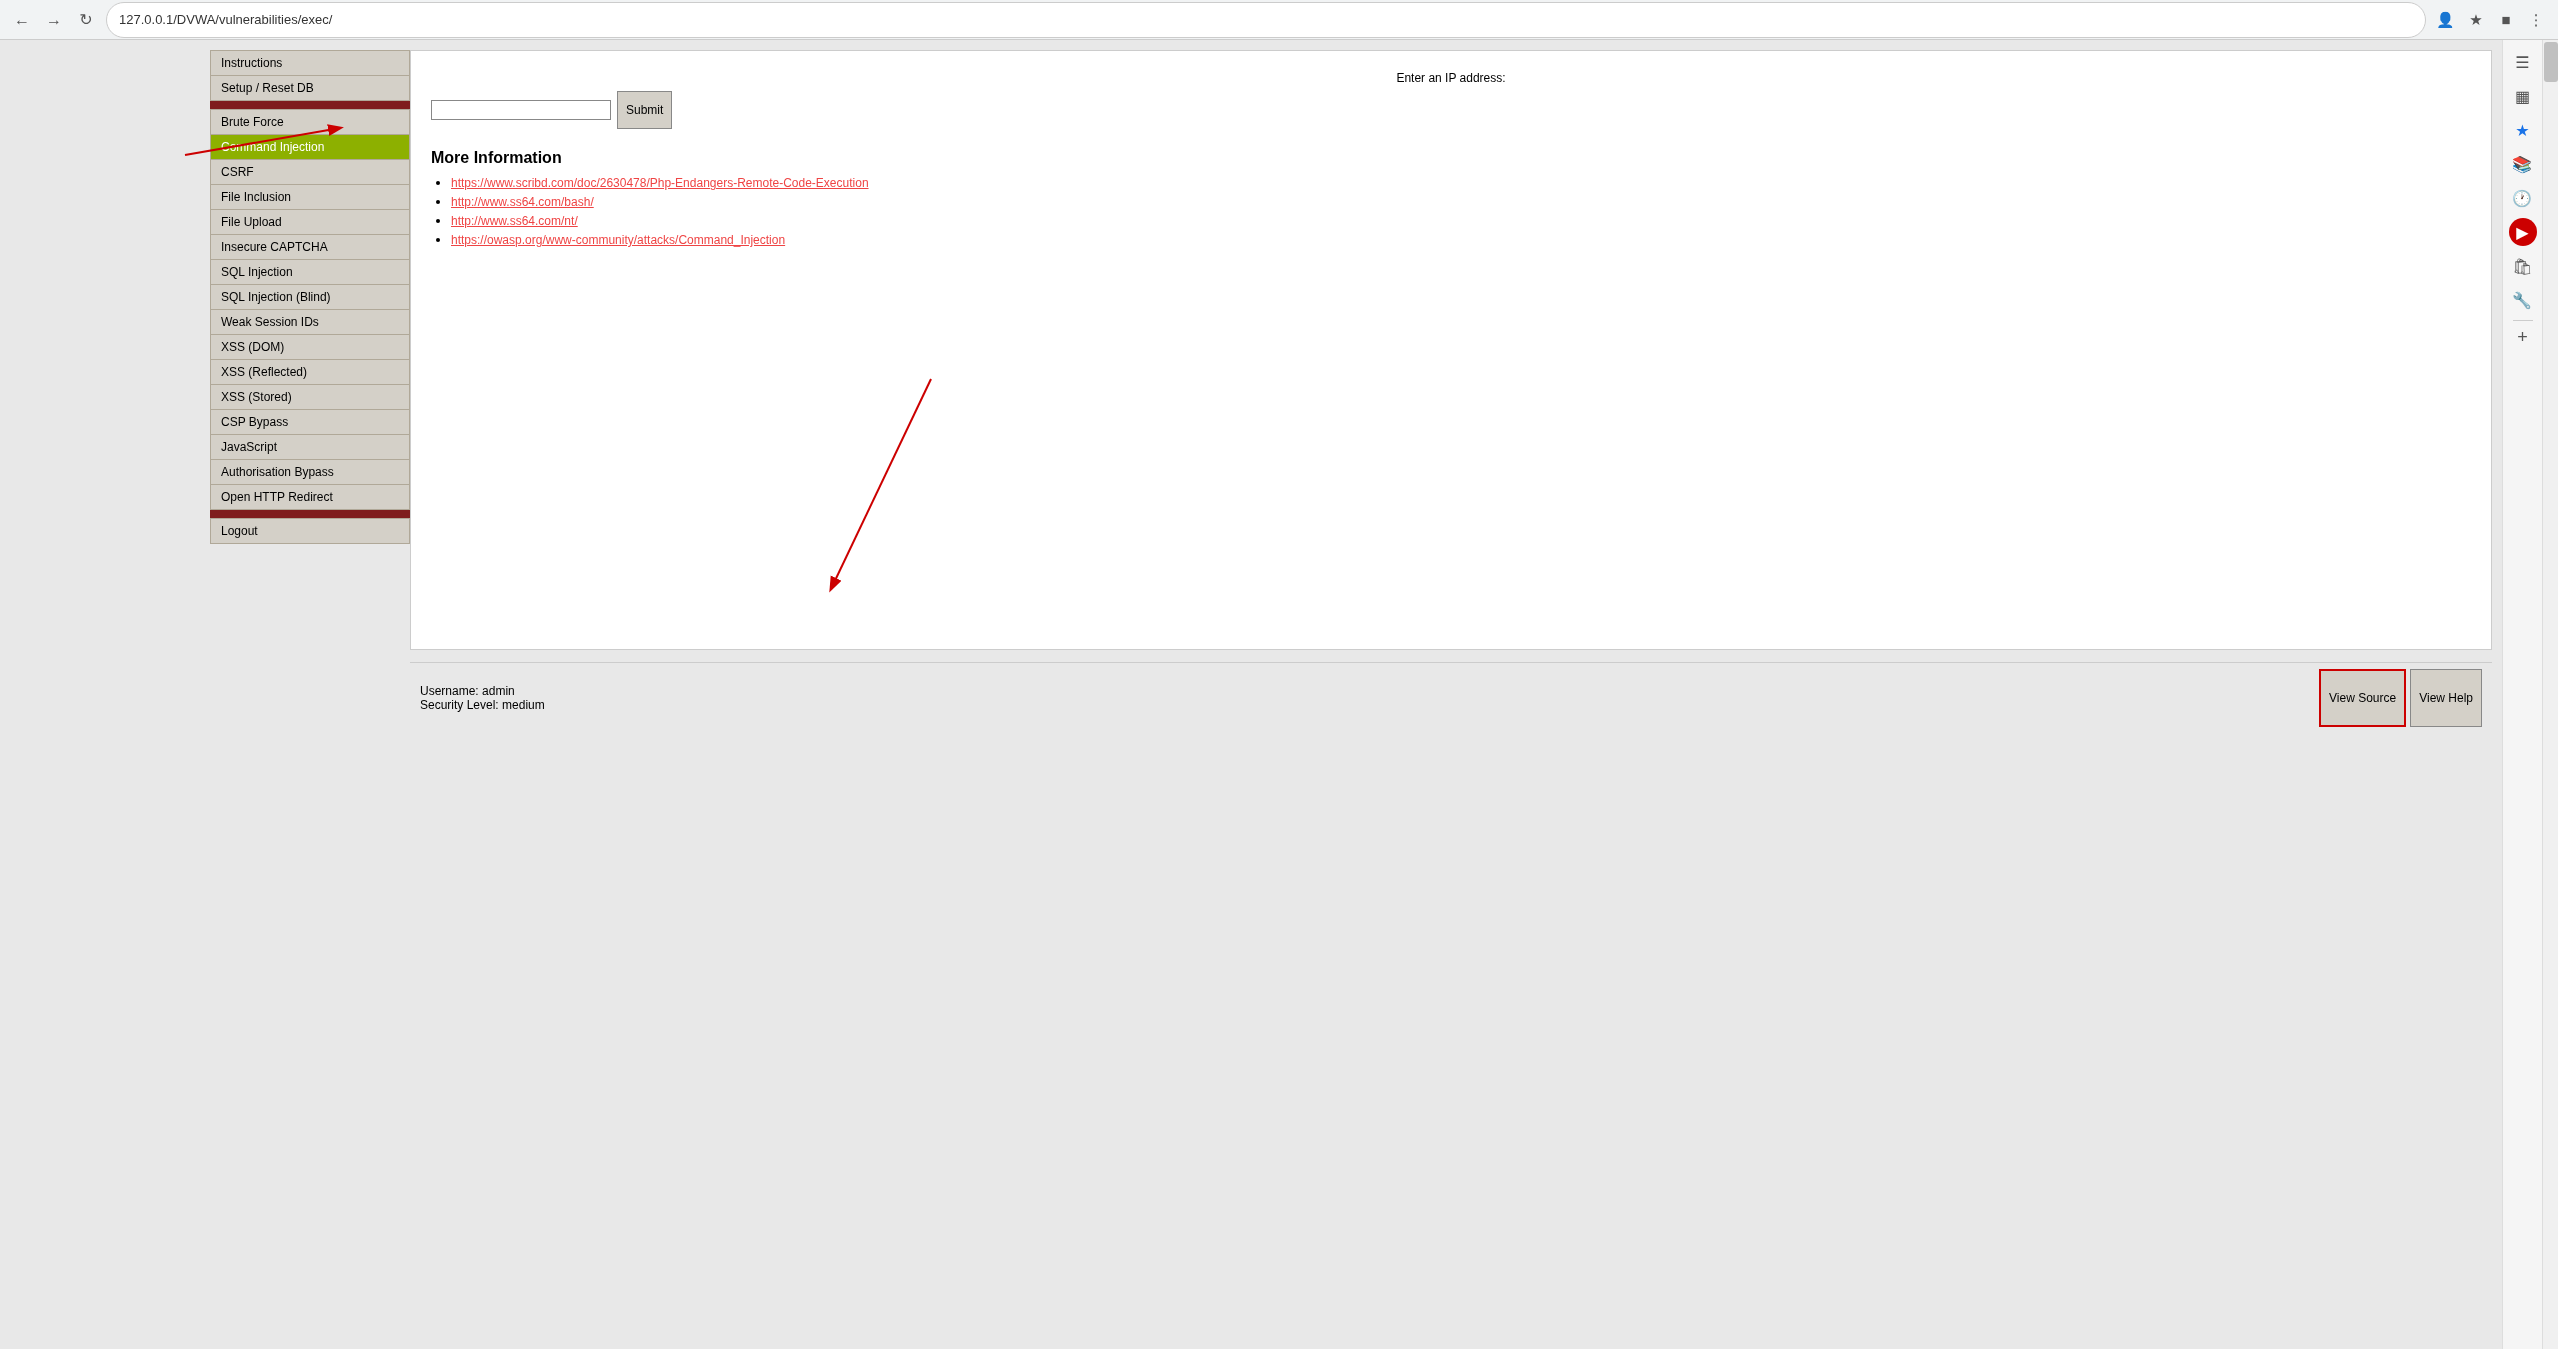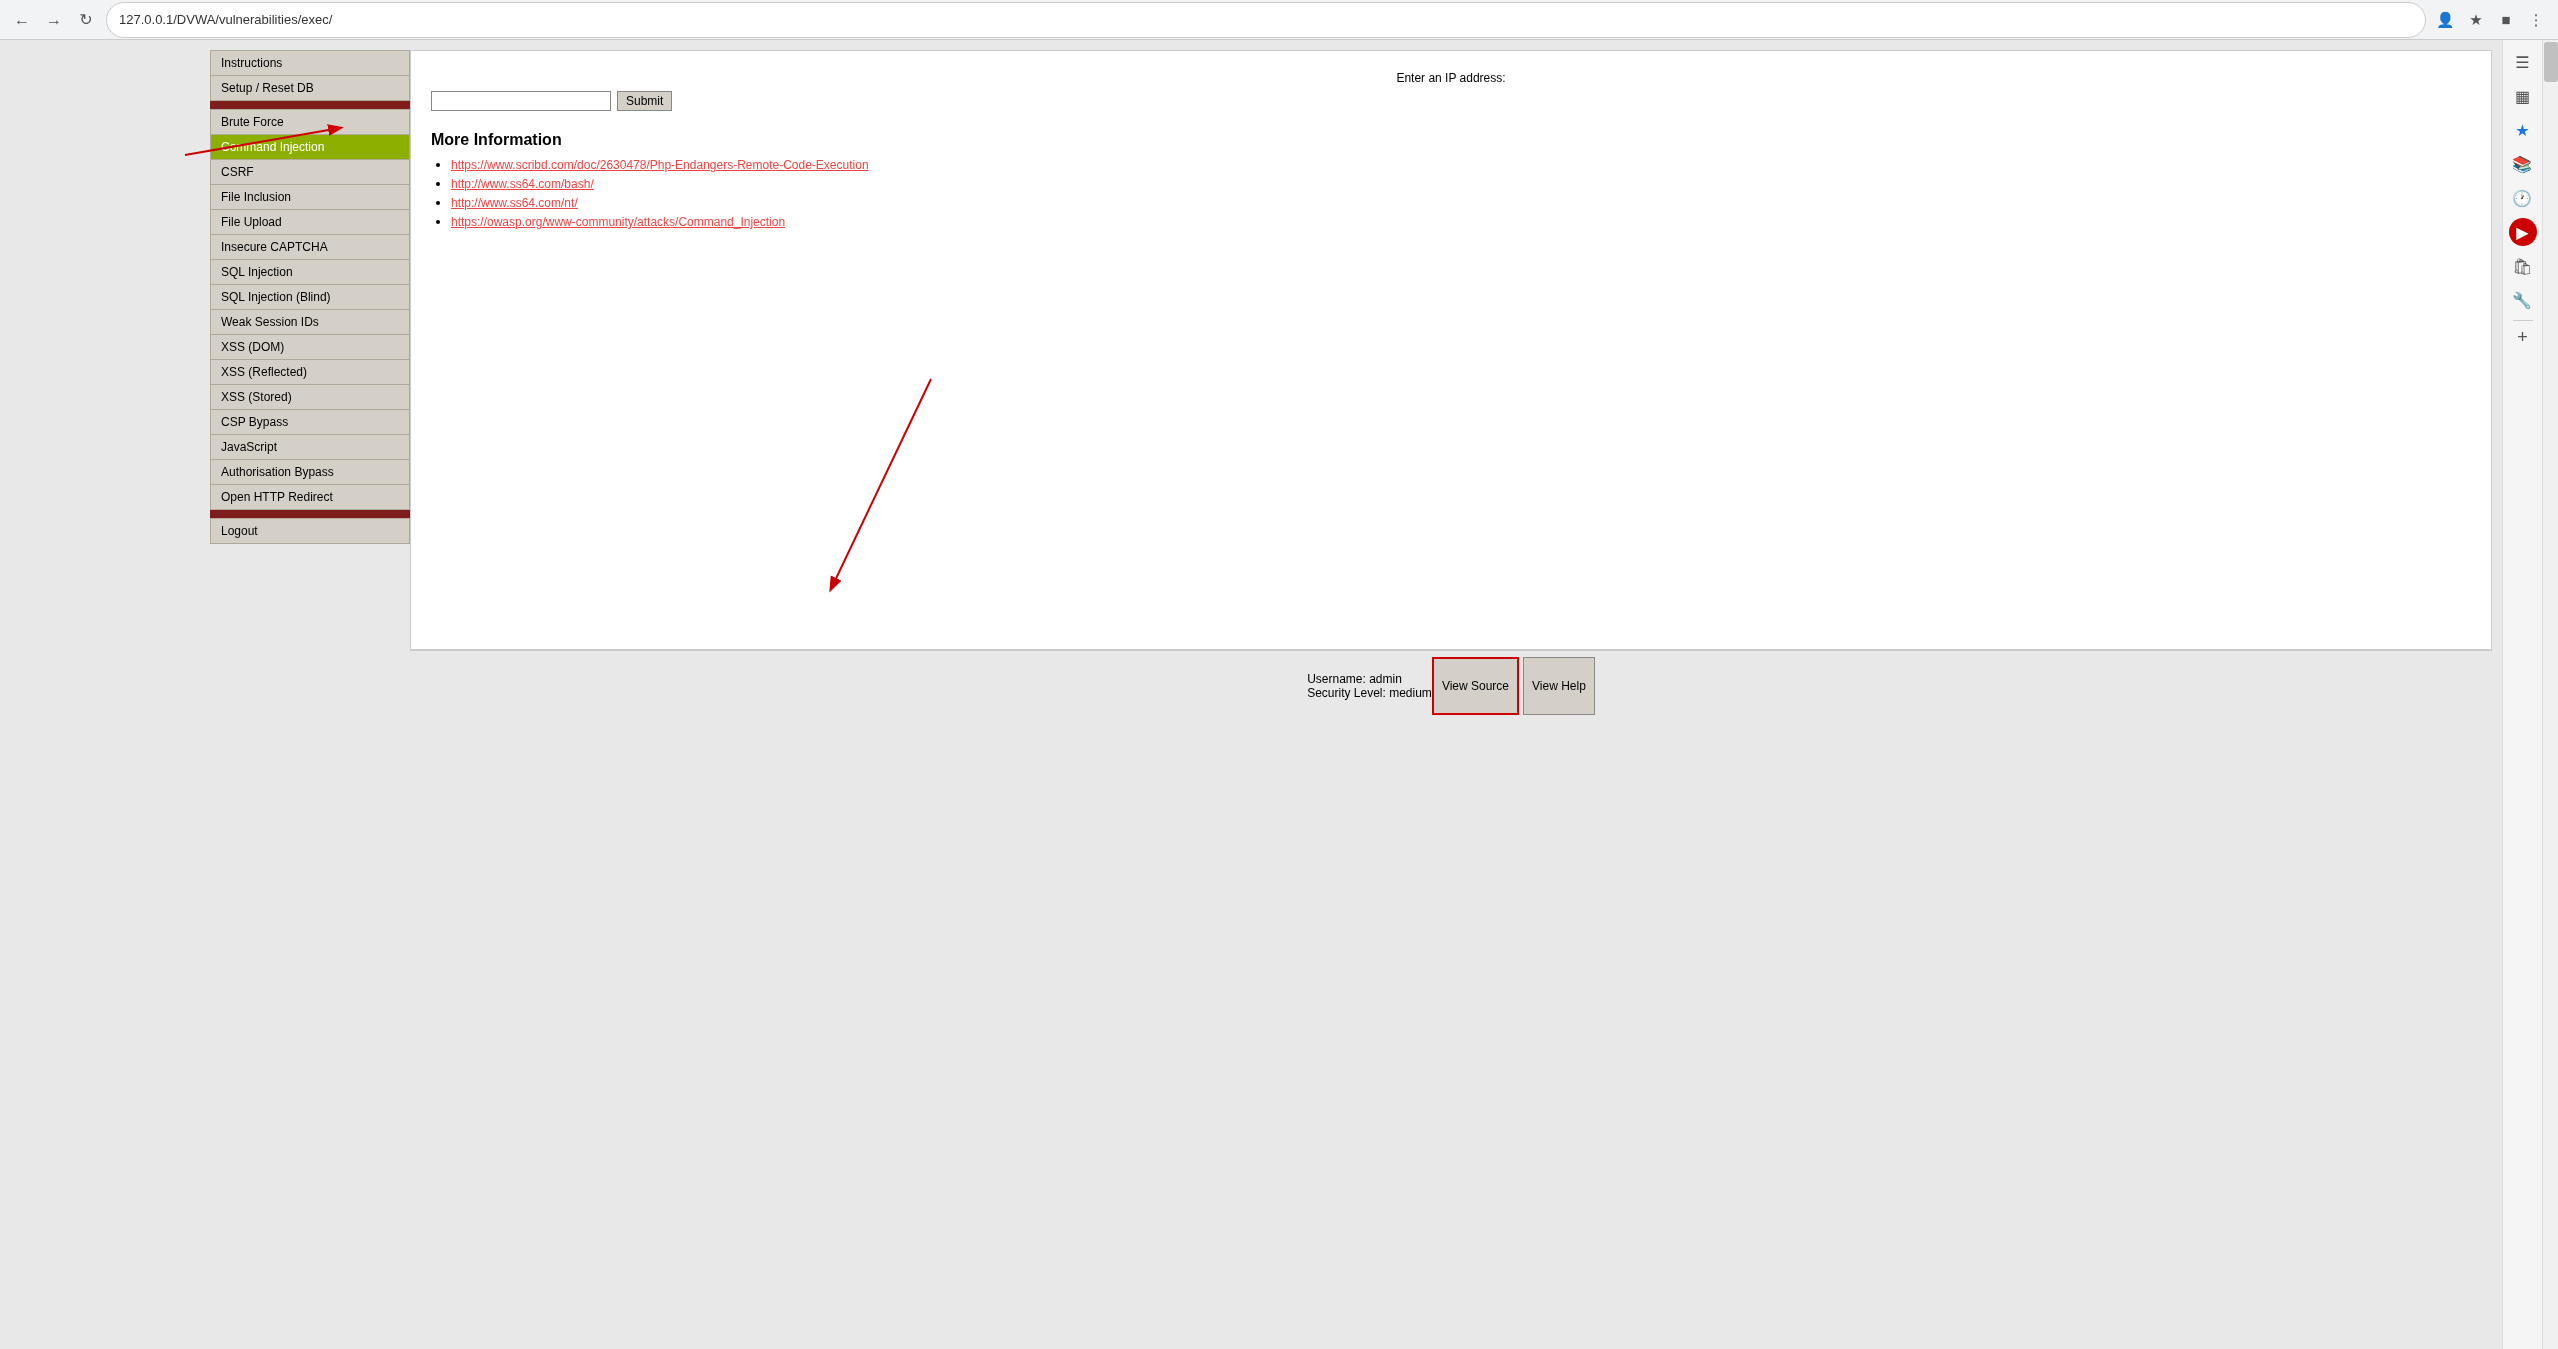--- a/index.html
+++ b/index.html
@@ -138,21 +138,21 @@
     }
 
     .ping-input {
       border: 1px solid #888;
       padding: 2px 4px;
       font-size: 12px;
       width: 180px;
     }
 
     .submit-btn {
-      padding: 2px 8px;
+      padding: 11px 8px;
       background: #d4d0c8;
       border: 1px solid #888;
       cursor: pointer;
       font-size: 12px;
     }
 
     .more-info-title {
       font-size: 16px;
       font-weight: bold;
       margin-bottom: 8px;
@@ -172,23 +172,24 @@
       font-size: 12px;
       text-decoration: underline;
       text-align: right;
     }
 
     
     .bottom-bar {
       background: #e8e8e8;
       padding: 6px 10px;
       display: flex;
-      justify-content: center;
+      justify-content: space-between;
       align-items: center;
       border-top: 1px solid #ccc;
+      margin-top: 12px;
     }
 
     .user-info {
       font-size: 12px;
     }
 
     .bottom-buttons {
       display: flex;
       gap: 4px;
     }

